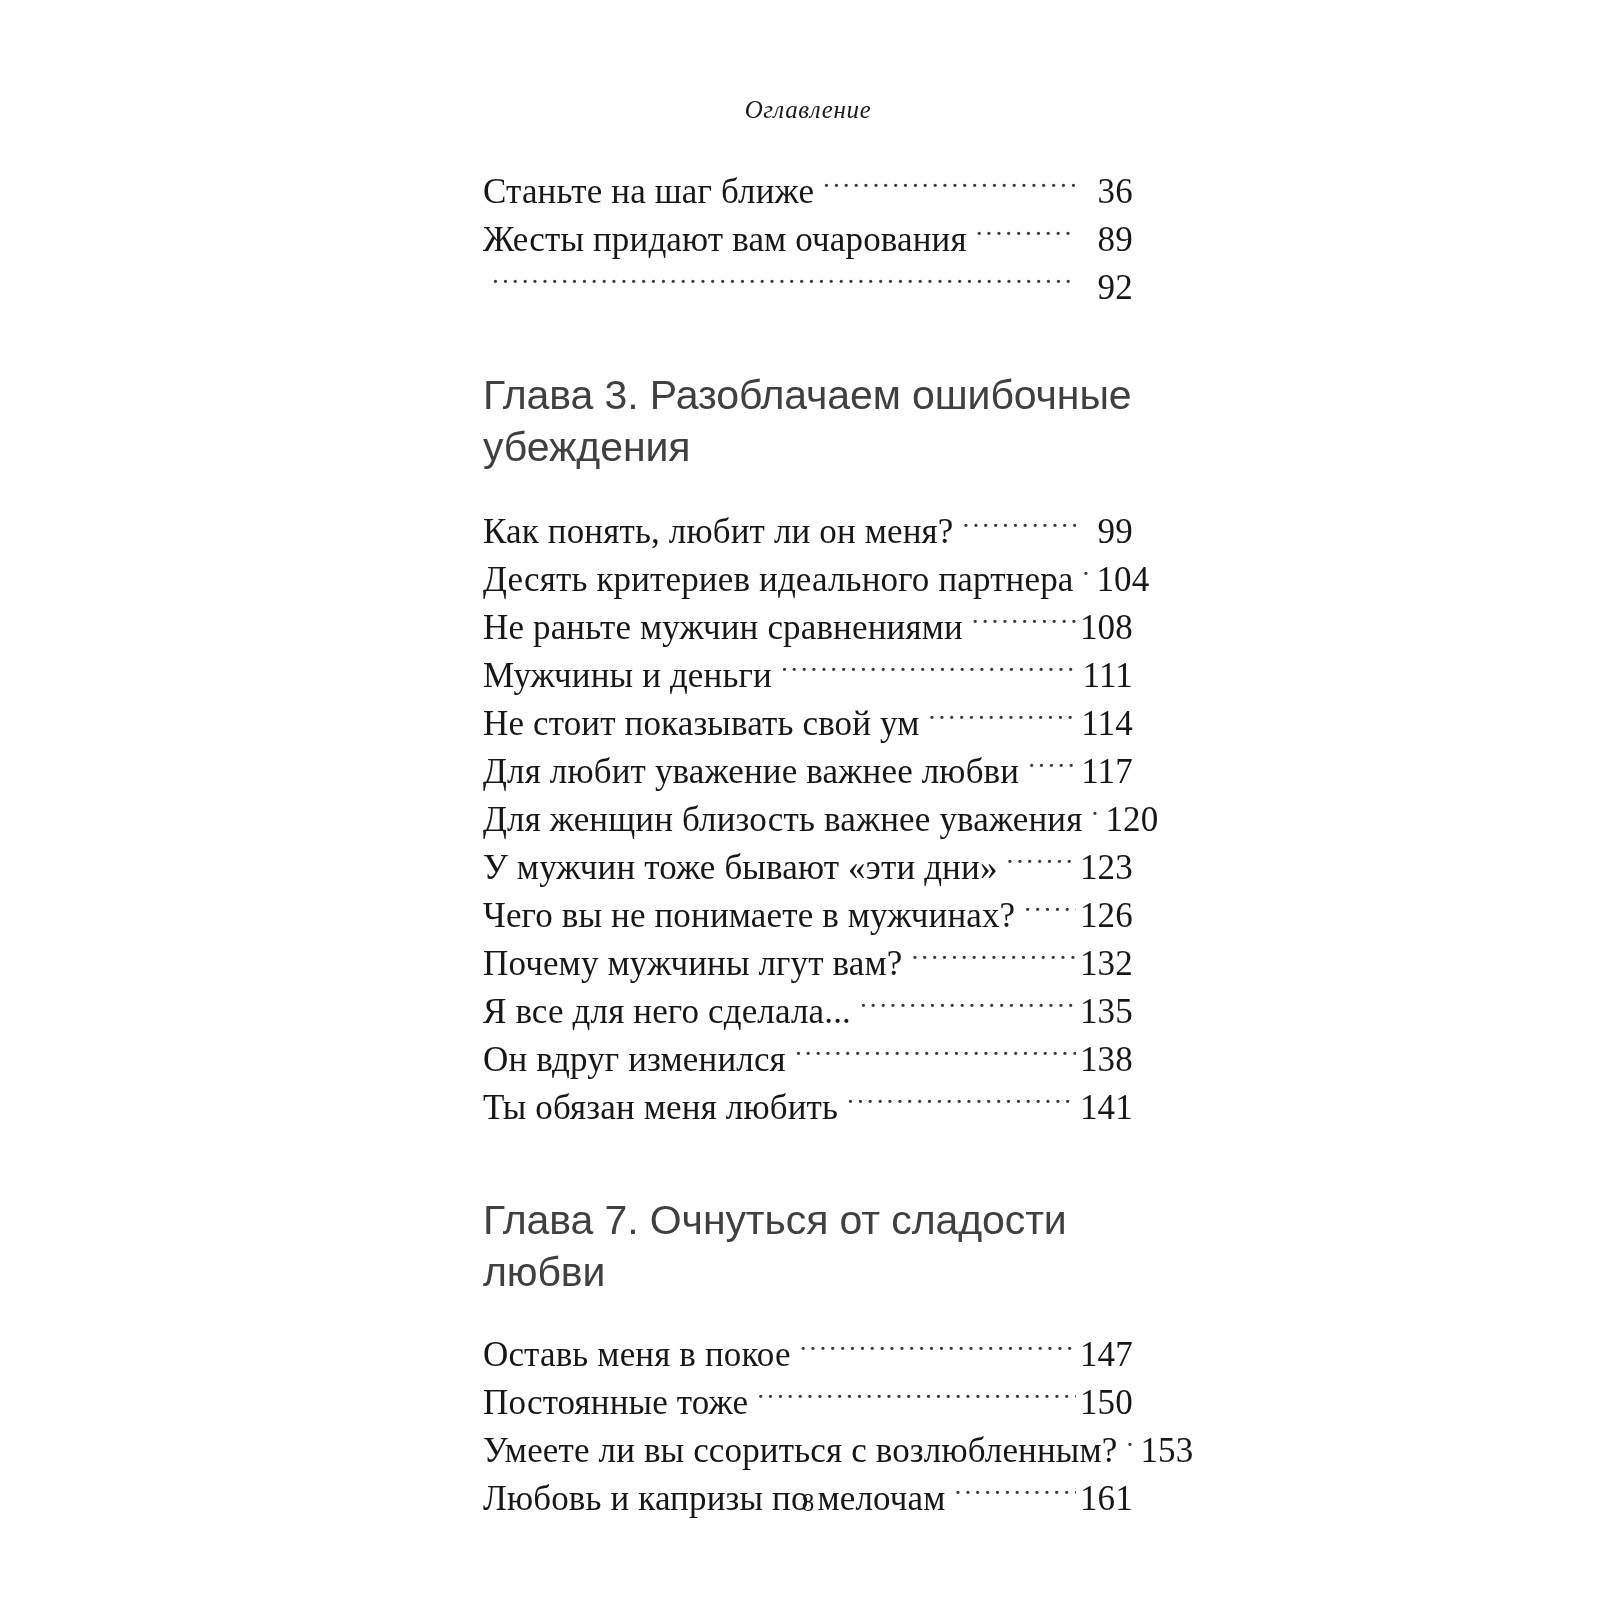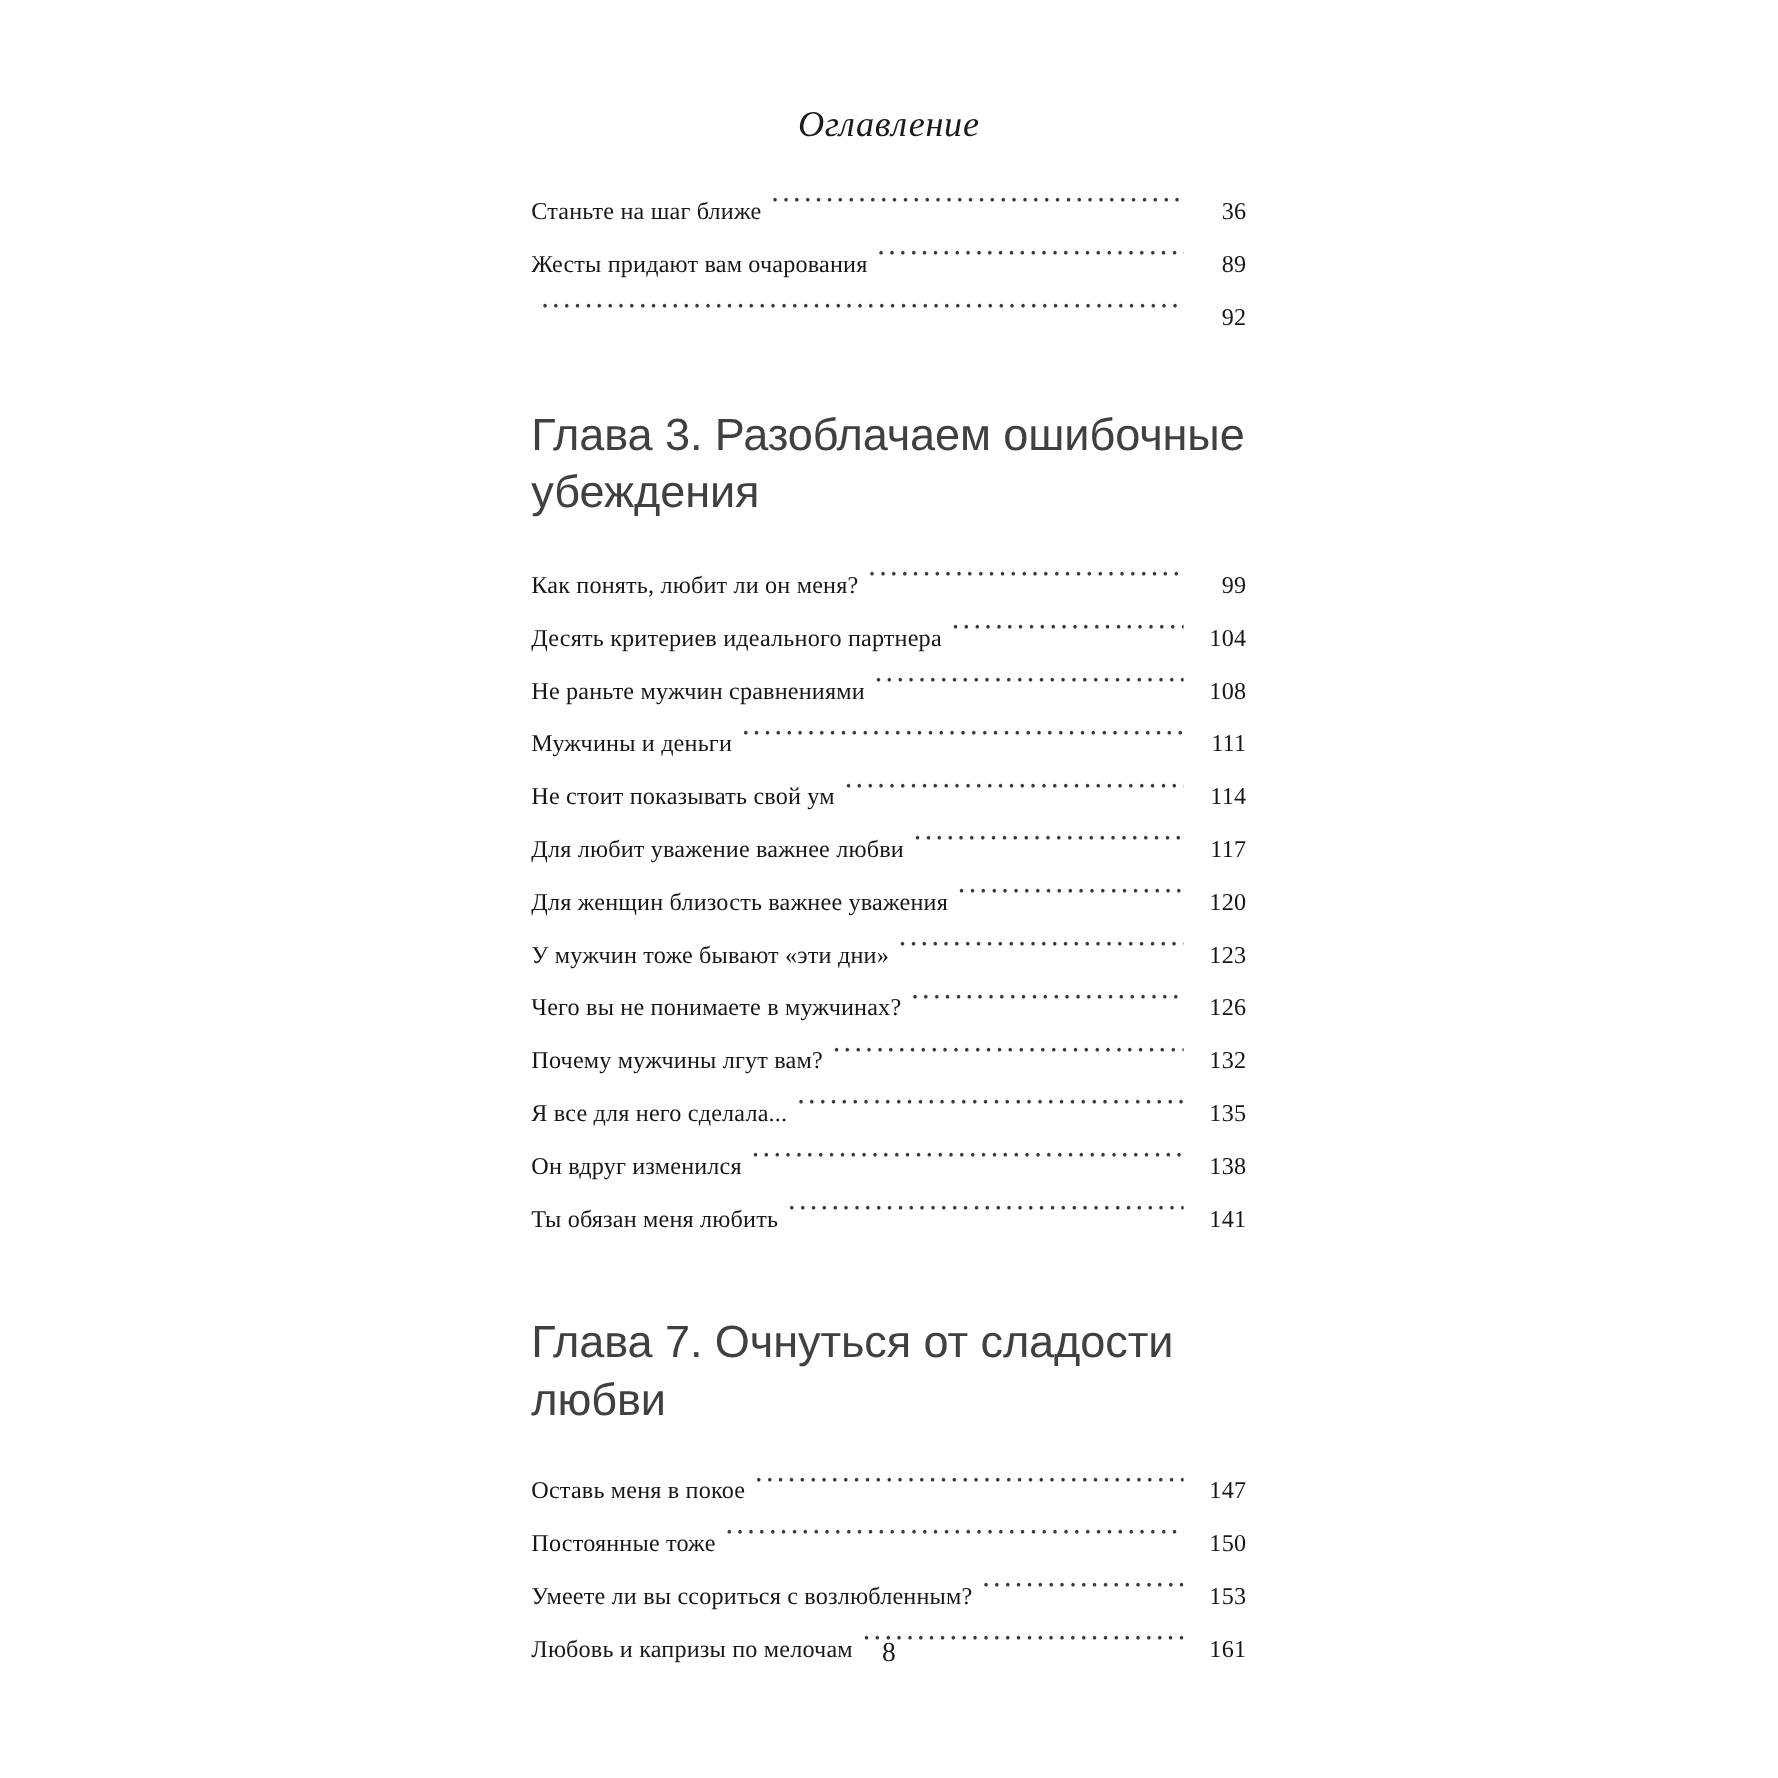--- a/index.html
+++ b/index.html
@@ -19,21 +19,21 @@
 
   
   .running-head {
     position: absolute;
     top: 96px;
     left: 0;
     width: 1616px;
     text-align: center;
     font-family: "Liberation Serif", "DejaVu Serif", serif;
     font-style: italic;
-    font-size: 33px;
+    font-size: 25px;
     letter-spacing: 0.6px;
     color: #1a1a1a;
   }
 
   
   .content {
     position: absolute;
     top: 168px;
     left: 483px;
     width: 650px;
@@ -59,21 +59,21 @@
   .gap-before-ch4 { height: 62px; }
   .gap-after-ch4  { height: 32px; }
 
   
   .toc-row {
     display: flex;
     align-items: baseline;
     width: 100%;
     height: 48px;
     font-family: "Liberation Serif", "DejaVu Serif", serif;
-    font-size: 22px;
+    font-size: 35px;
     line-height: 48px;
     color: #171717;
     white-space: nowrap;
   }
   .toc-title {
     flex: 0 0 auto;
     letter-spacing: 0.15px;
   }
   .toc-dots {
     flex: 1 1 auto;

